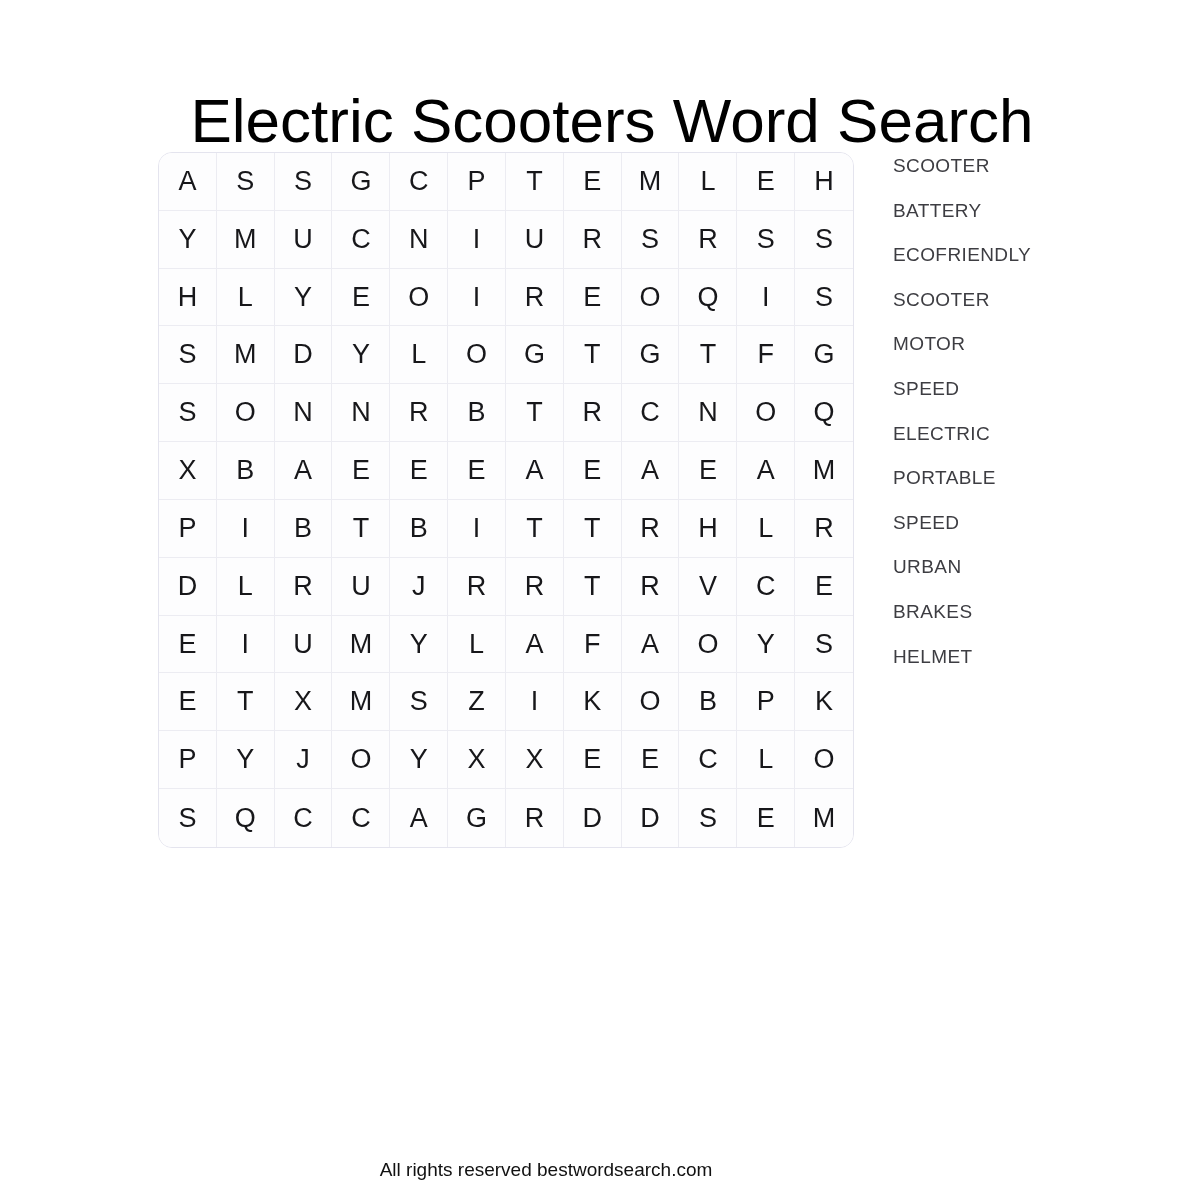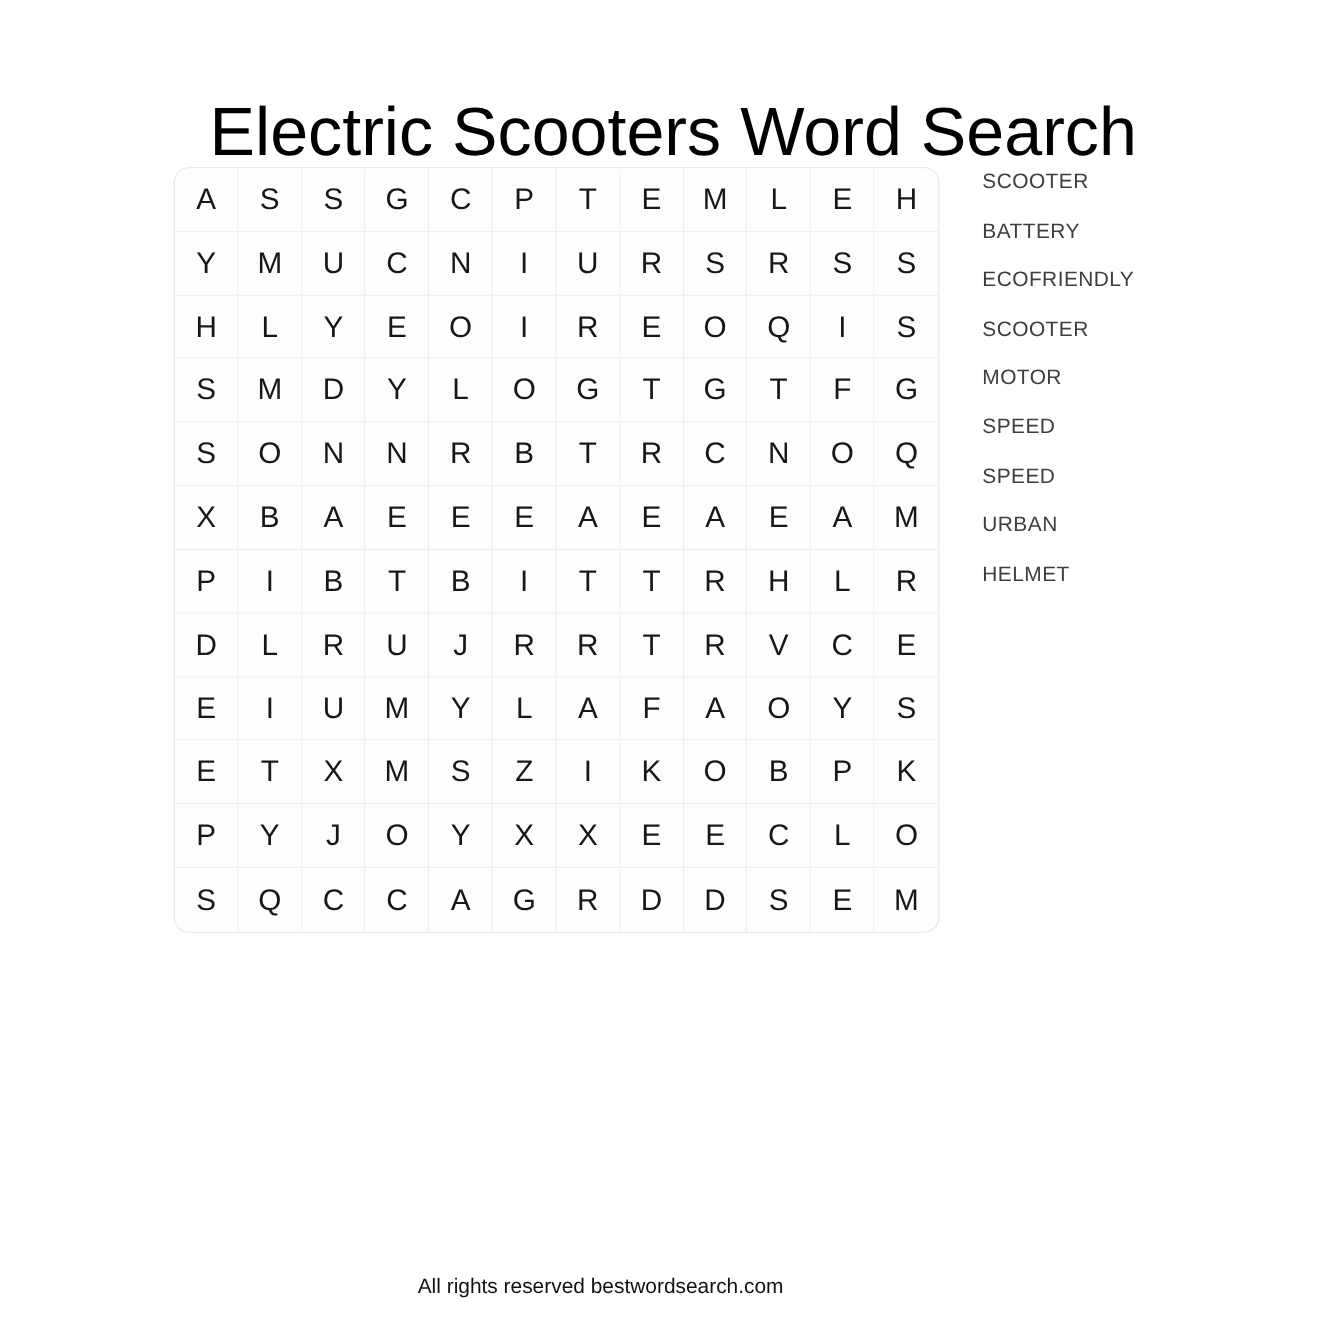--- a/index.html
+++ b/index.html
@@ -257,20 +257,23 @@
       <div class="grid-cell">M</div>
     </div>
 
   <div id="word-list">
       <div class="word-item">SCOOTER</div>
       <div class="word-item">BATTERY</div>
       <div class="word-item">ECOFRIENDLY</div>
       <div class="word-item">SCOOTER</div>
       <div class="word-item">MOTOR</div>
       <div class="word-item">SPEED</div>
+      <div class="word-item">ELECTRIC</div>
+      <div class="word-item">PORTABLE</div>
       <div class="word-item">SPEED</div>
       <div class="word-item">URBAN</div>
+      <div class="word-item">BRAKES</div>
       <div class="word-item">HELMET</div>
     </div>
 
 </div>
 
 <div id="footer-note">All rights reserved bestwordsearch.com</div>
 
 </body></html>

